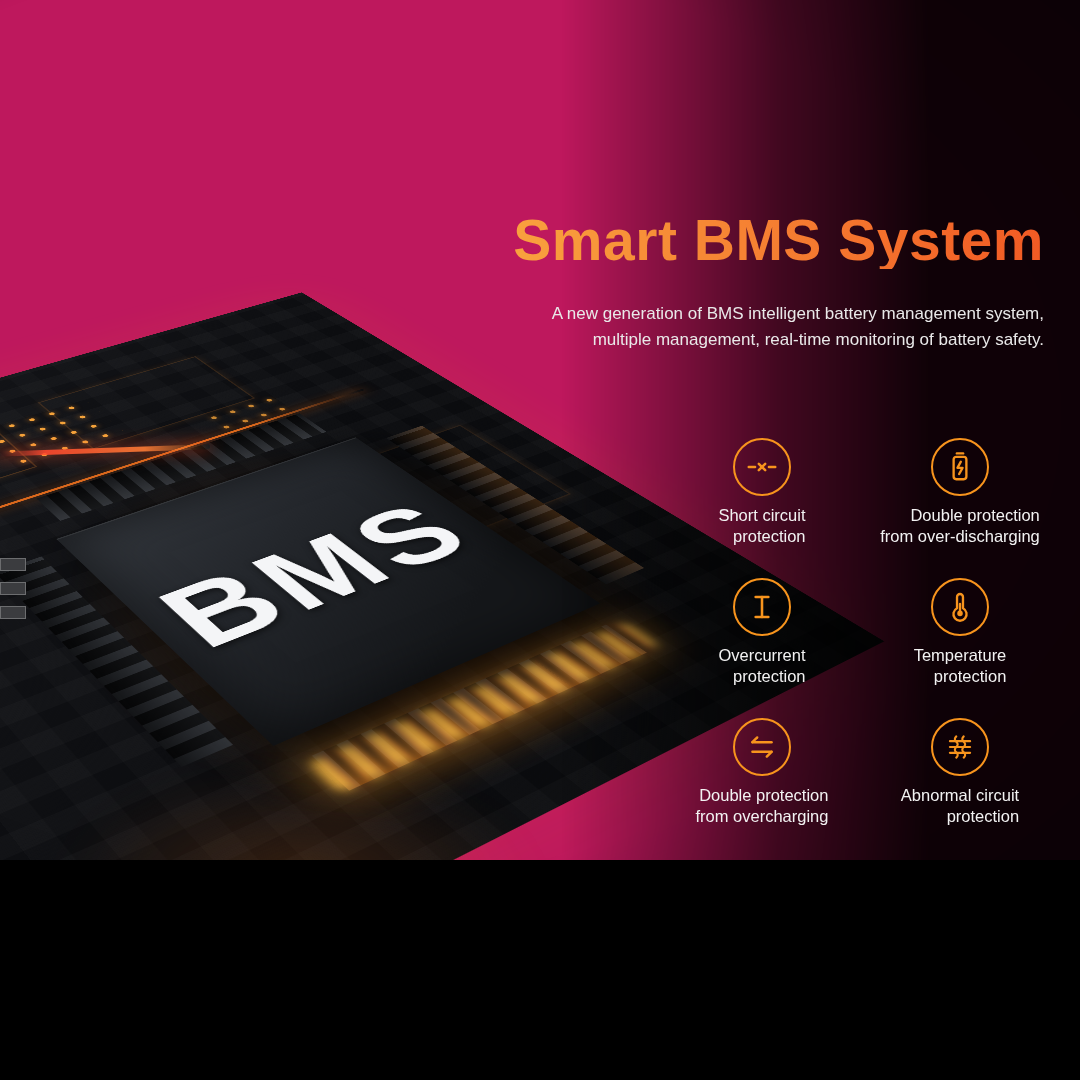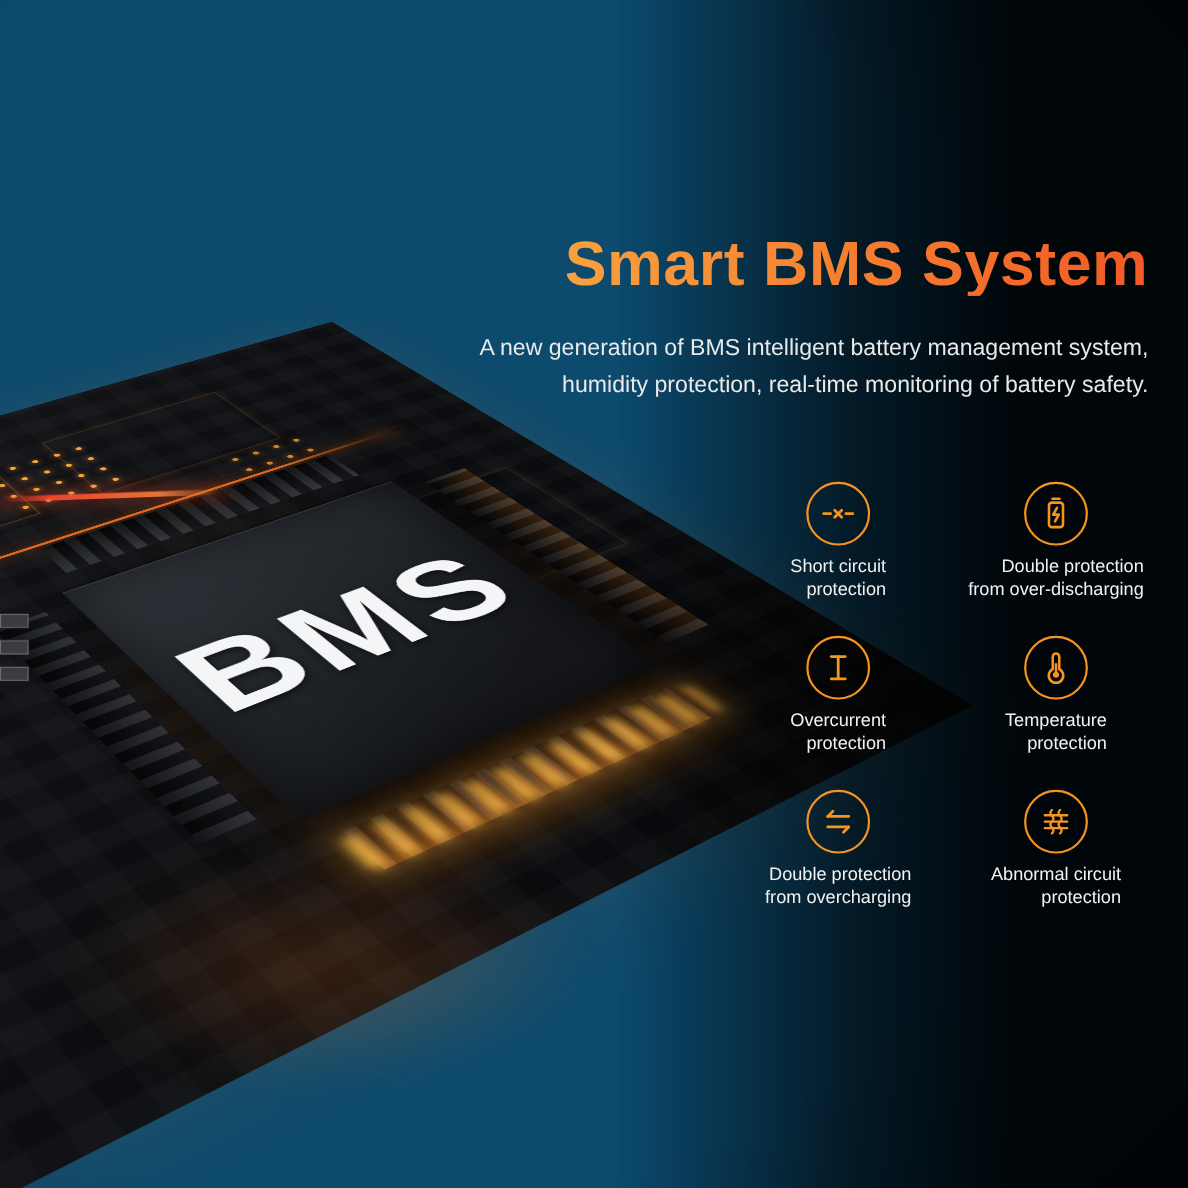--- a/index.html
+++ b/index.html
@@ -4,22 +4,22 @@
 <style>
   :root{
     --accent-orange:#F7941D;
     --title-gradient-start:#F9A13E;
     --title-gradient-end:#F15A24;
     --body-text:#E9E9E9;
   }
   *{box-sizing:border-box;}
   html,body{margin:0;padding:0;background:#000;}
   .canvas{
-    position:relative;width:1080px;height:1080px;overflow:hidden;
-    background:#0c4a6e;font-family:"Liberation Sans",sans-serif;
+    position:relative;width:1080px;height:860px;overflow:hidden;
+    background:#be185d;font-family:"Liberation Sans",sans-serif;
   }
 
   
   .scene{position:absolute;left:-300px;top:60px;width:1000px;height:1000px;perspective:1600px;pointer-events:none;}
   .plane{position:absolute;inset:0;transform:rotateX(56deg) rotateZ(-33deg);}
   .board{
     position:absolute;inset:40px;
     background:
       repeating-linear-gradient(0deg, rgba(255,255,255,.018) 0 24px, transparent 24px 48px),
       repeating-linear-gradient(90deg, rgba(255,255,255,.014) 0 30px, transparent 30px 60px),
@@ -111,21 +111,21 @@
   }
   @supports ((-webkit-background-clip:text) or (background-clip:text)){
     .title{
       background:linear-gradient(90deg,var(--title-gradient-start),var(--title-gradient-end));
       -webkit-background-clip:text;background-clip:text;
       color:transparent;-webkit-text-fill-color:transparent;
     }
   }
   .subtitle{
     position:absolute;top:301px;right:36px;margin:0;text-align:right;
-    font-size:21px;line-height:1.55;color:var(--body-text);font-weight:400;
+    font-size:17px;line-height:1.55;color:var(--body-text);font-weight:400;
   }
 
   
   .features{
     position:absolute;left:663px;top:438px;
     display:grid;grid-template-columns:198px 198px;row-gap:30px;
   }
   .feature{display:flex;flex-direction:column;align-items:center;text-align:right;}
   .icon-ring{
     width:58px;height:58px;border-radius:50%;
@@ -168,21 +168,21 @@
   <div class="red-glow-line"></div>
   <div class="edge-pad ep1"></div>
   <div class="edge-pad ep2"></div>
   <div class="edge-pad ep3"></div>
   <div class="floor-glow"></div>
   <div class="scene-fade"></div>
 
   <h1 class="title">Smart BMS System</h1>
   <p class="subtitle">
     <span>A new generation of BMS intelligent battery management system,</span><br>
-    <span>humidity protection, real-time monitoring of battery safety.</span>
+    <span>multiple management, real-time monitoring of battery safety.</span>
   </p>
 
   <div class="features">
 
     <div class="feature">
       <div class="icon-ring">
         <svg viewBox="0 0 32 32" fill="none" stroke="currentColor" stroke-width="2.3" stroke-linecap="round" stroke-linejoin="round">
           <line x1="3.5" y1="16" x2="9.5" y2="16"></line>
           <line x1="13" y1="13" x2="19" y2="19"></line>
           <line x1="19" y1="13" x2="13" y2="19"></line>

